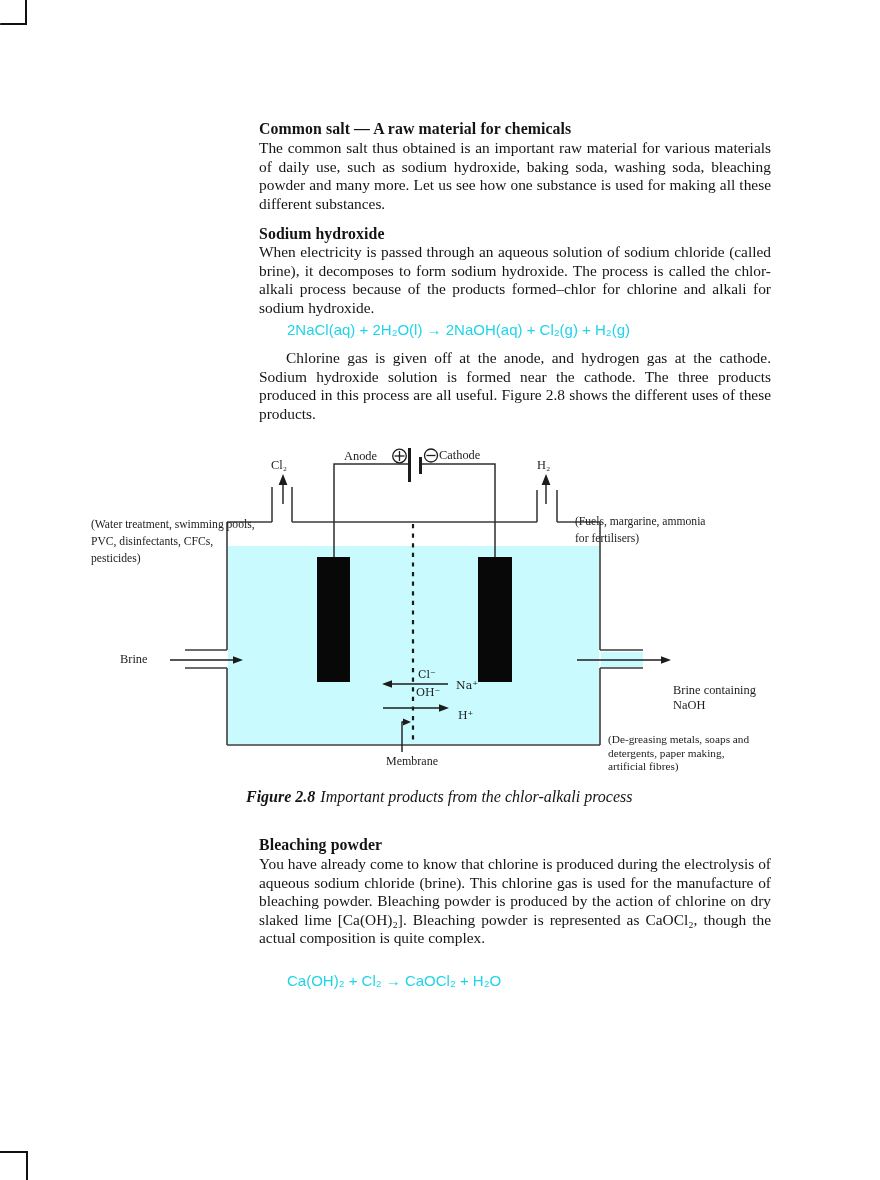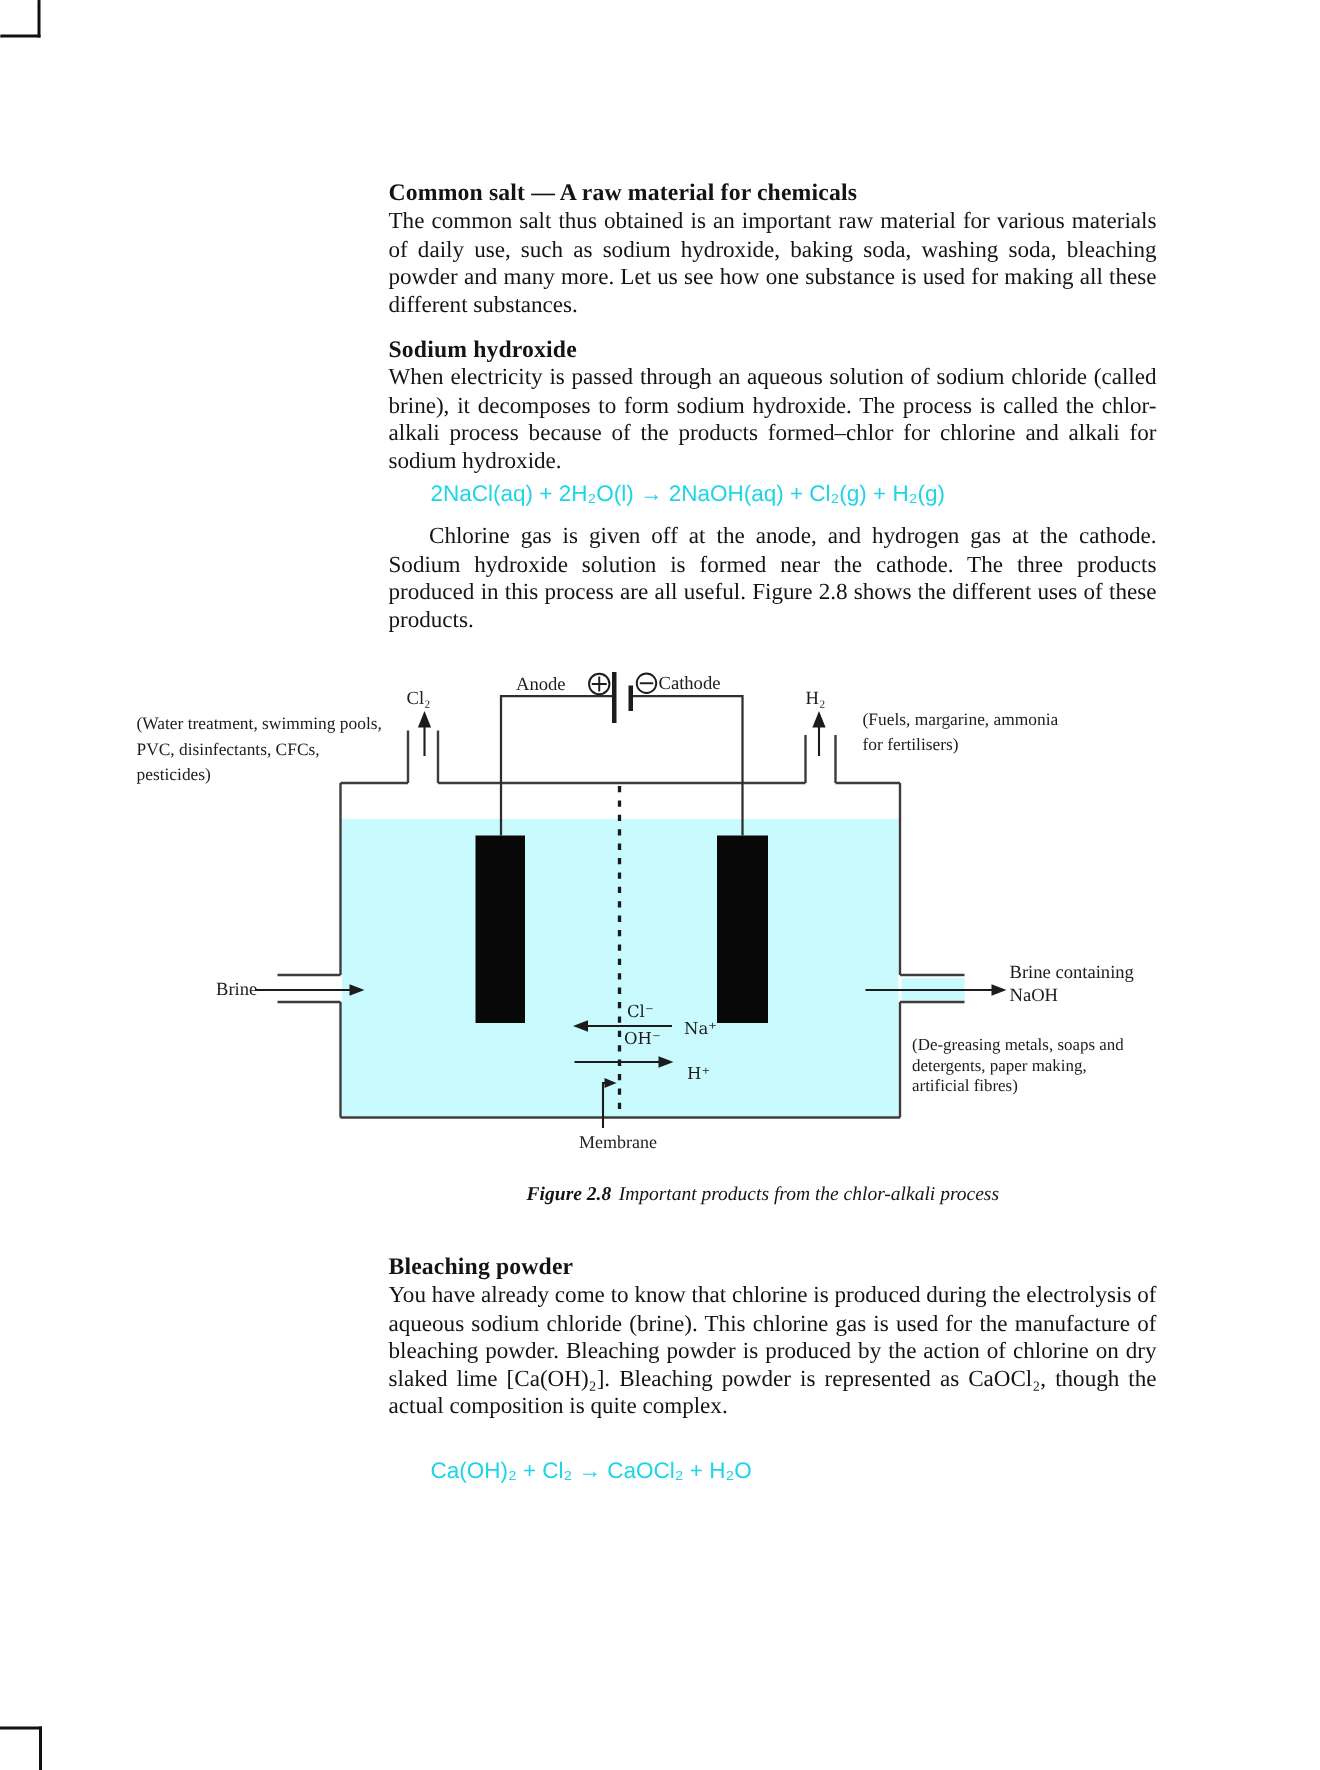--- a/index.html
+++ b/index.html
@@ -11,26 +11,26 @@
   
   .corner-tl{left:0;top:0;width:25px;height:23px;border-right:2.5px solid #111;border-bottom:2.5px solid #111;}
   .corner-bl{left:0;top:1151px;width:26px;height:29px;border-top:2.5px solid #111;border-right:2.5px solid #111;}
 
   
   .col-head{left:259px;width:512px;font-size:15.8px;font-weight:bold;letter-spacing:.1px;}
   .col-para{left:259px;width:512px;font-size:15.4px;line-height:18.55px;text-align:justify;}
   .indent{text-indent:27px;}
   .equation{left:287px;width:500px;font-size:15px;color:#1fd4e9;font-family:Liberation Sans, sans-serif;}
 
-  .caption{left:246px;width:420px;font-size:13px;font-style:italic;text-align:right;}
+  .caption{left:246px;width:420px;font-size:16px;font-style:italic;}
   .caption b{font-weight:bold;margin-right:5px;}
 
   
   .dlabel{font-family:"Liberation Serif","DejaVu Serif",serif;color:#1c1c1c;}
-  .pre{white-space:pre-line;}
+  .pre{white-space:pre-line;margin-top:42px;}
   .fs11{font-size:11.6px;line-height:17px;}
   .fs12{font-size:12.4px;line-height:14.5px;}
   .ion{font-size:11px;line-height:12px;font-family:"DejaVu Serif",serif;margin-left:30px;}
   svg.diagram{left:0;top:0;width:880px;height:1180px;}
 </style>
 </head>
 <body>
 
 <div class="page">
 
@@ -124,21 +124,21 @@
 
   <div class="abs dlabel fs11 pre" style="left:91px;top:474px;width:190px">(Water treatment, swimming pools,
 PVC, disinfectants, CFCs,
 pesticides)</div>
   <div class="abs dlabel fs12" style="left:271px;top:458px">Cl₂</div>
   <div class="abs dlabel fs12" style="left:344px;top:449px">Anode</div>
   <div class="abs dlabel fs12" style="left:439px;top:448px">Cathode</div>
   <div class="abs dlabel fs12" style="left:537px;top:458px">H₂</div>
   <div class="abs dlabel fs11 pre" style="left:575px;top:471px;width:160px">(Fuels, margarine, ammonia
 for fertilisers)</div>
-  <div class="abs dlabel fs12" style="left:144px;top:652px">Brine</div>
+  <div class="abs dlabel fs12" style="left:120px;top:652px">Brine</div>
   <div class="abs dlabel fs12 pre" style="left:673px;top:641px">Brine containing
 NaOH</div>
   <div class="abs dlabel pre" style="left:608px;top:691px;width:175px;font-size:11.3px;line-height:13.6px">(De-greasing metals, soaps and
 detergents, paper making,
 artificial fibres)</div>
   <div class="abs dlabel ion" style="left:388px;top:669px">Cl⁻</div>
   <div class="abs dlabel ion" style="left:386px;top:687px">OH⁻</div>
   <div class="abs dlabel ion" style="left:426px;top:680px">Na⁺</div>
   <div class="abs dlabel ion" style="left:428px;top:710px">H⁺</div>
   <div class="abs dlabel" style="left:386px;top:754px;font-size:12px">Membrane</div>

